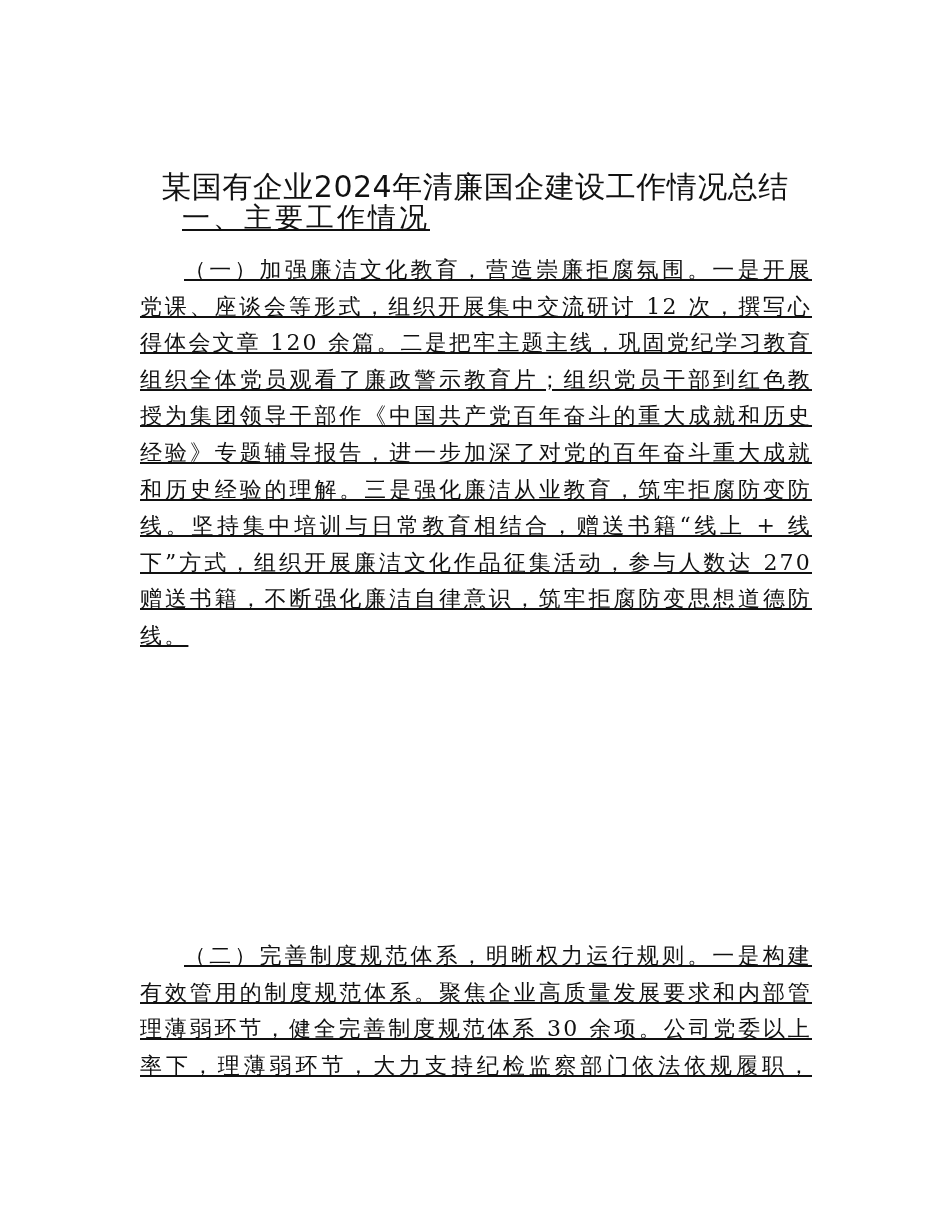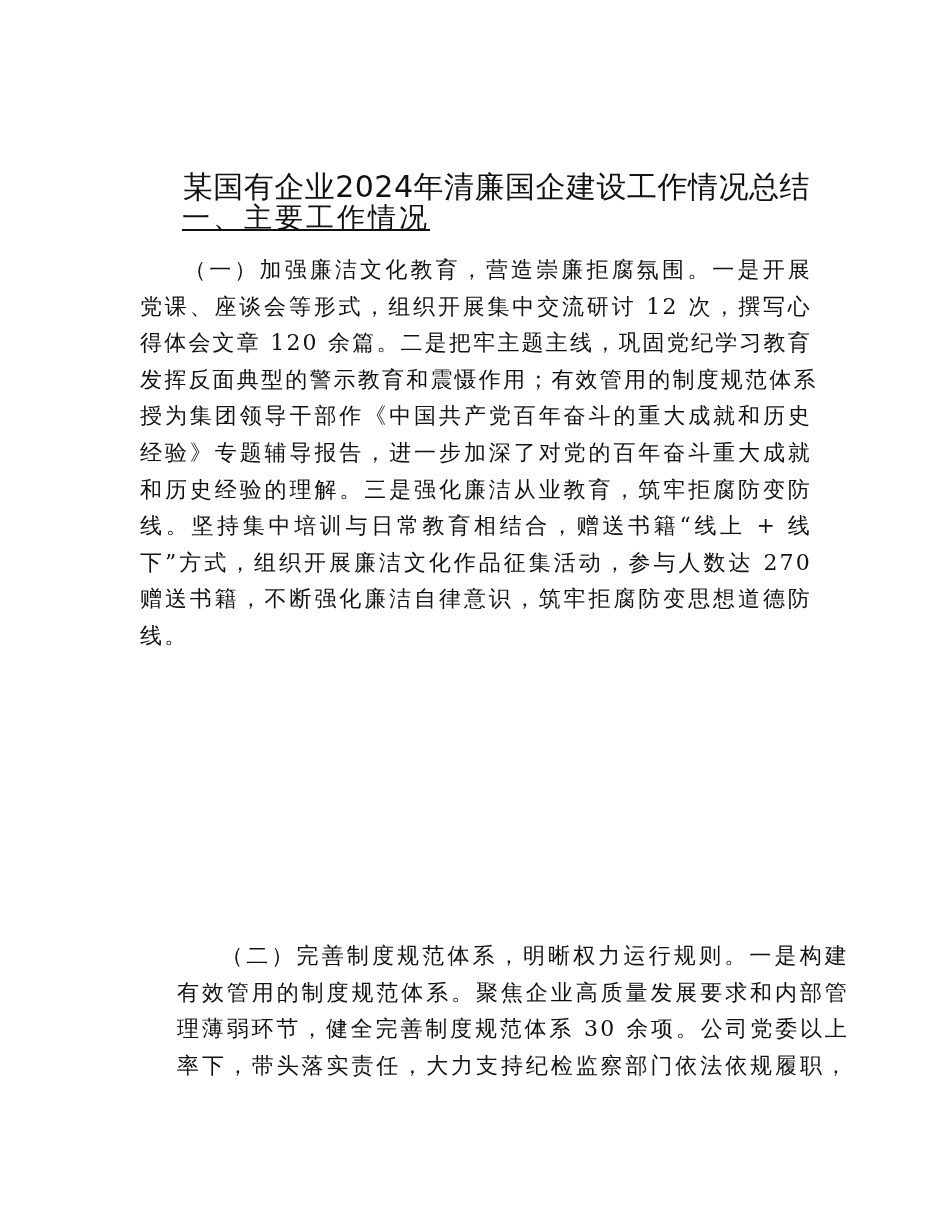--- a/index.html
+++ b/index.html
@@ -21,21 +21,21 @@
       top: 0;
       width: 950px;
       height: 1230px;
       background: #ffffff;
     }
     .title {
       position: absolute;
       left: 140px;
       top: 165px;
       width: 670px;
-      text-align: right;
+      text-align: center;
       font-family: "DejaVu Sans", "Liberation Sans", sans-serif;
       font-size: 30px;
       line-height: 44px;
       letter-spacing: 0.5px;
       white-space: nowrap;
       color: #111111;
     }
     .heading1 {
       position: absolute;
       left: 182px;
@@ -55,53 +55,54 @@
       text-align: justify;
       text-justify: inter-character;
       letter-spacing: 2.2px;
     }
     .para .line {
       display: block;
       height: 36.6px;
       white-space: nowrap;
       text-align-last: justify;
       text-align: justify;
+      text-decoration: underline;
     }
     .para .line.last {
       text-align-last: left;
     }
     .para .line.indent {
       padding-left: 44px;
     }
     #p1 { top: 252px; }
-    #p2 { top: 938px; margin-left: 37px; }
+    #p2 { top: 938px; }
   </style>
 </head>
 <body>
 
 <div class="page">
 
   <div class="title">某国有企业2024年清廉国企建设工作情况总结</div>
 
   <div class="heading1">一、主要工作情况</div>
 
   <div class="para" id="p1">
     <span class="line indent">（一）加强廉洁文化教育，营造崇廉拒腐氛围。一是开展</span>
     <span class="line">党课、座谈会等形式，组织开展集中交流研讨 12 次，撰写心</span>
     <span class="line">得体会文章 120 余篇。二是把牢主题主线，巩固党纪学习教育</span>
-    <span class="line">发挥反面典型的警示教育和震慑作用；有效管用的制度规范体系</span>
+    <span class="line">组织全体党员观看了廉政警示教育片；组织党员干部到红色教</span>
     <span class="line">授为集团领导干部作《中国共产党百年奋斗的重大成就和历史</span>
     <span class="line">经验》专题辅导报告，进一步加深了对党的百年奋斗重大成就</span>
     <span class="line">和历史经验的理解。三是强化廉洁从业教育，筑牢拒腐防变防</span>
     <span class="line">线。坚持集中培训与日常教育相结合，赠送书籍“线上 + 线</span>
     <span class="line">下”方式，组织开展廉洁文化作品征集活动，参与人数达 270</span>
     <span class="line">赠送书籍，不断强化廉洁自律意识，筑牢拒腐防变思想道德防</span>
     <span class="line last">线。</span>
   </div>
 
   <div class="para" id="p2">
     <span class="line indent">（二）完善制度规范体系，明晰权力运行规则。一是构建</span>
     <span class="line">有效管用的制度规范体系。聚焦企业高质量发展要求和内部管</span>
     <span class="line">理薄弱环节，健全完善制度规范体系 30 余项。公司党委以上</span>
-    <span class="line">率下，带头落实责任，大力支持纪检监察部门依法依规履职，</span>
+    <span class="line">率下，理薄弱环节，大力支持纪检监察部门依法依规履职，</span>
   </div>
 
 </div>
 
 </body></html>

